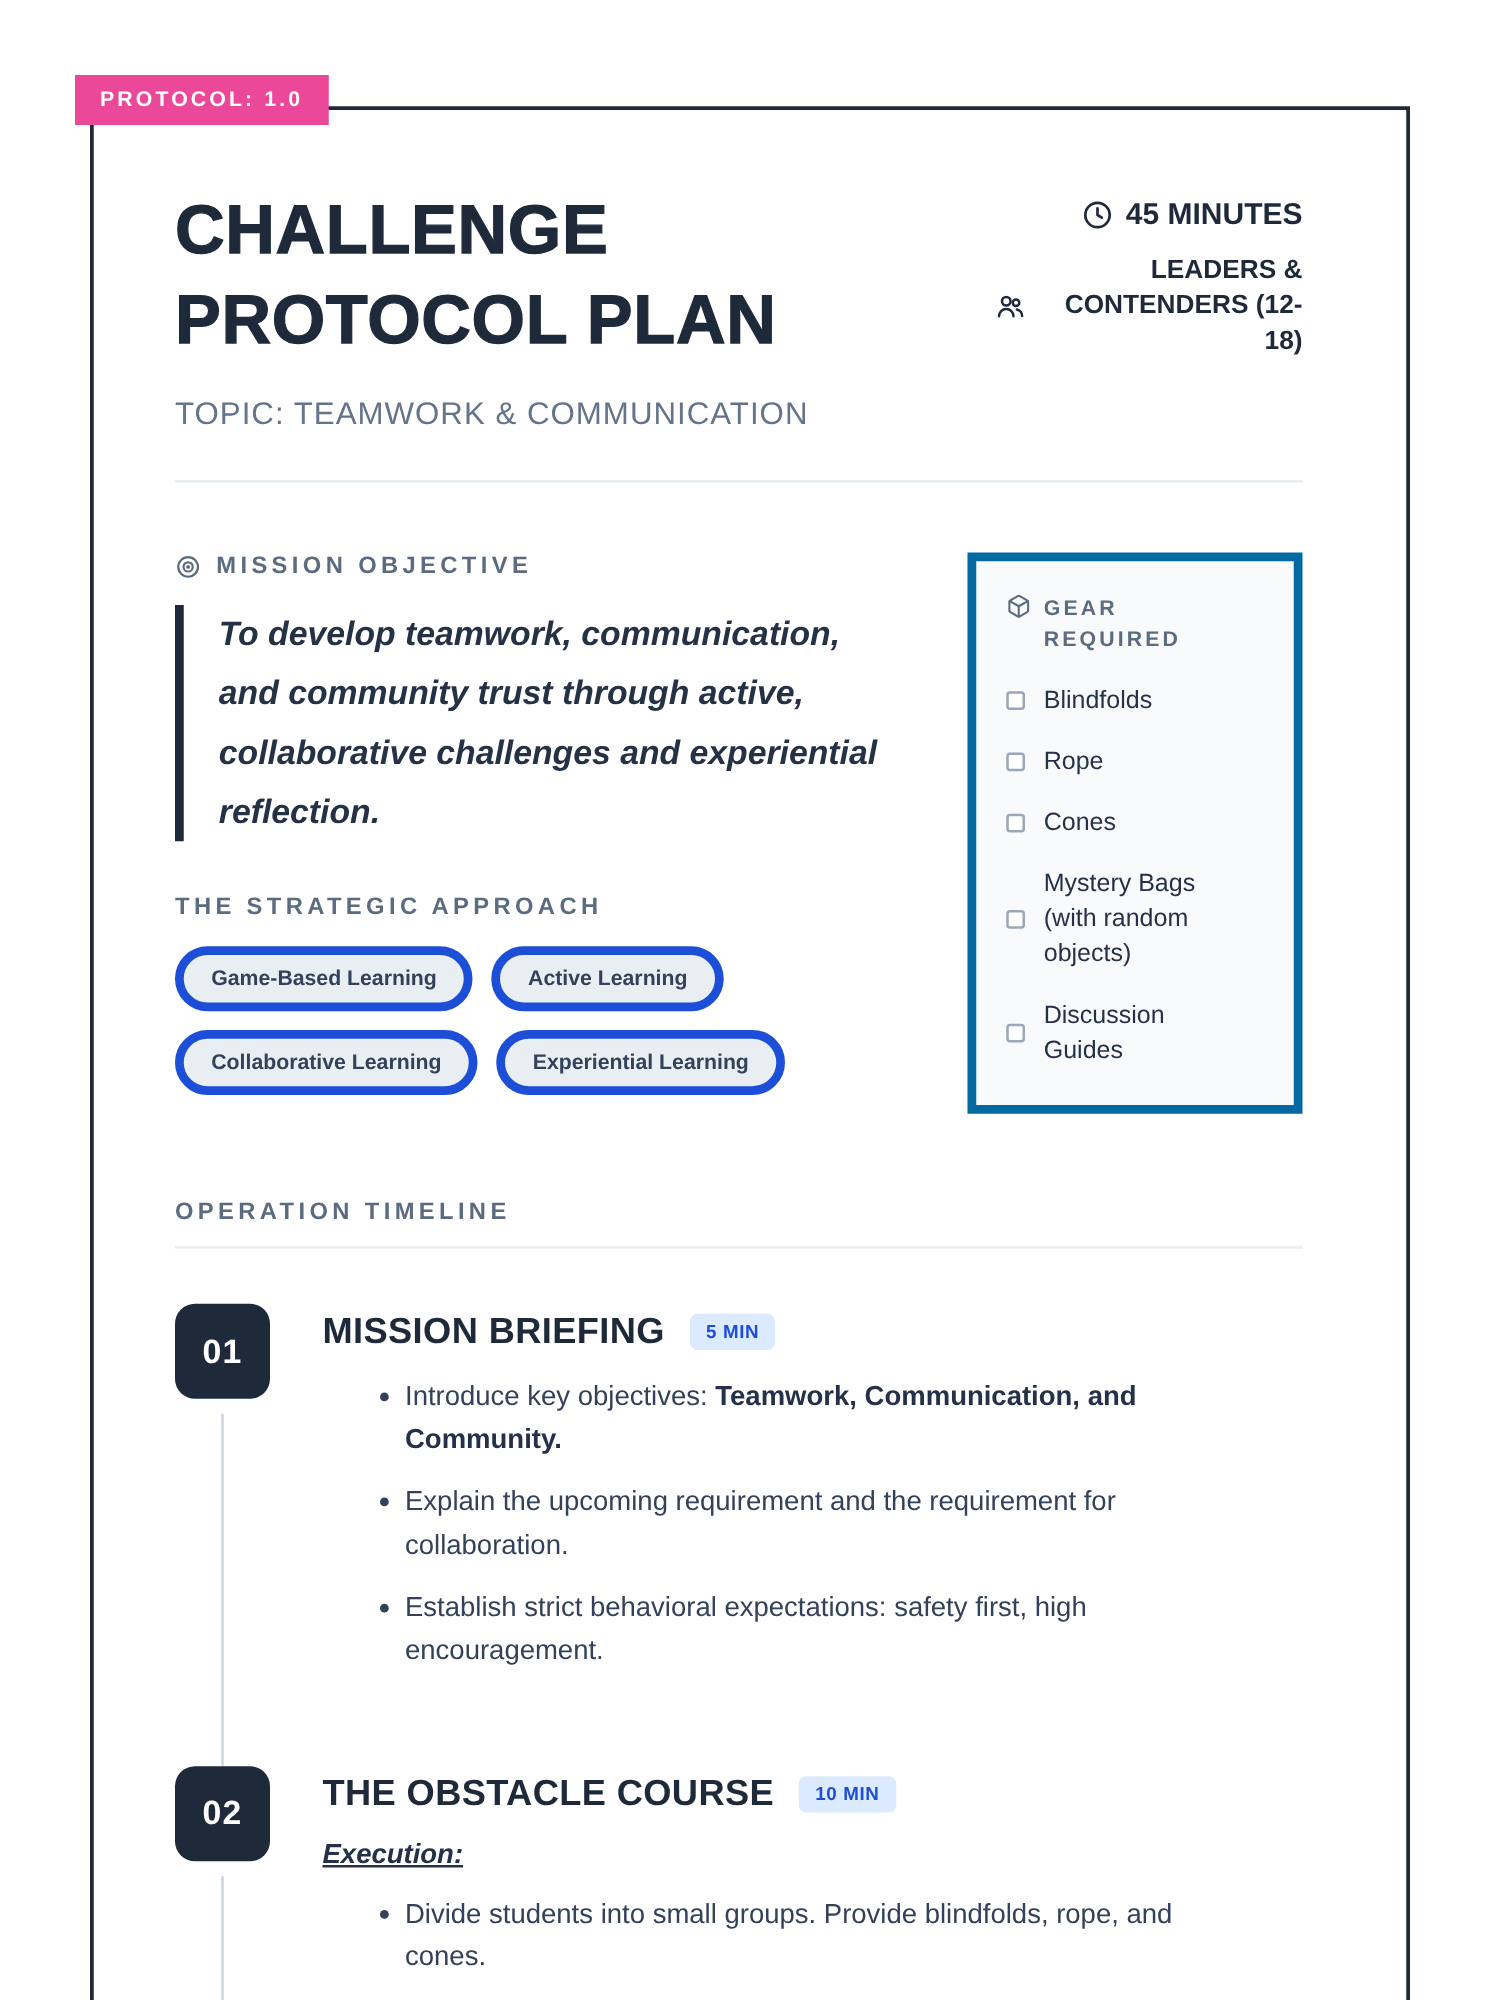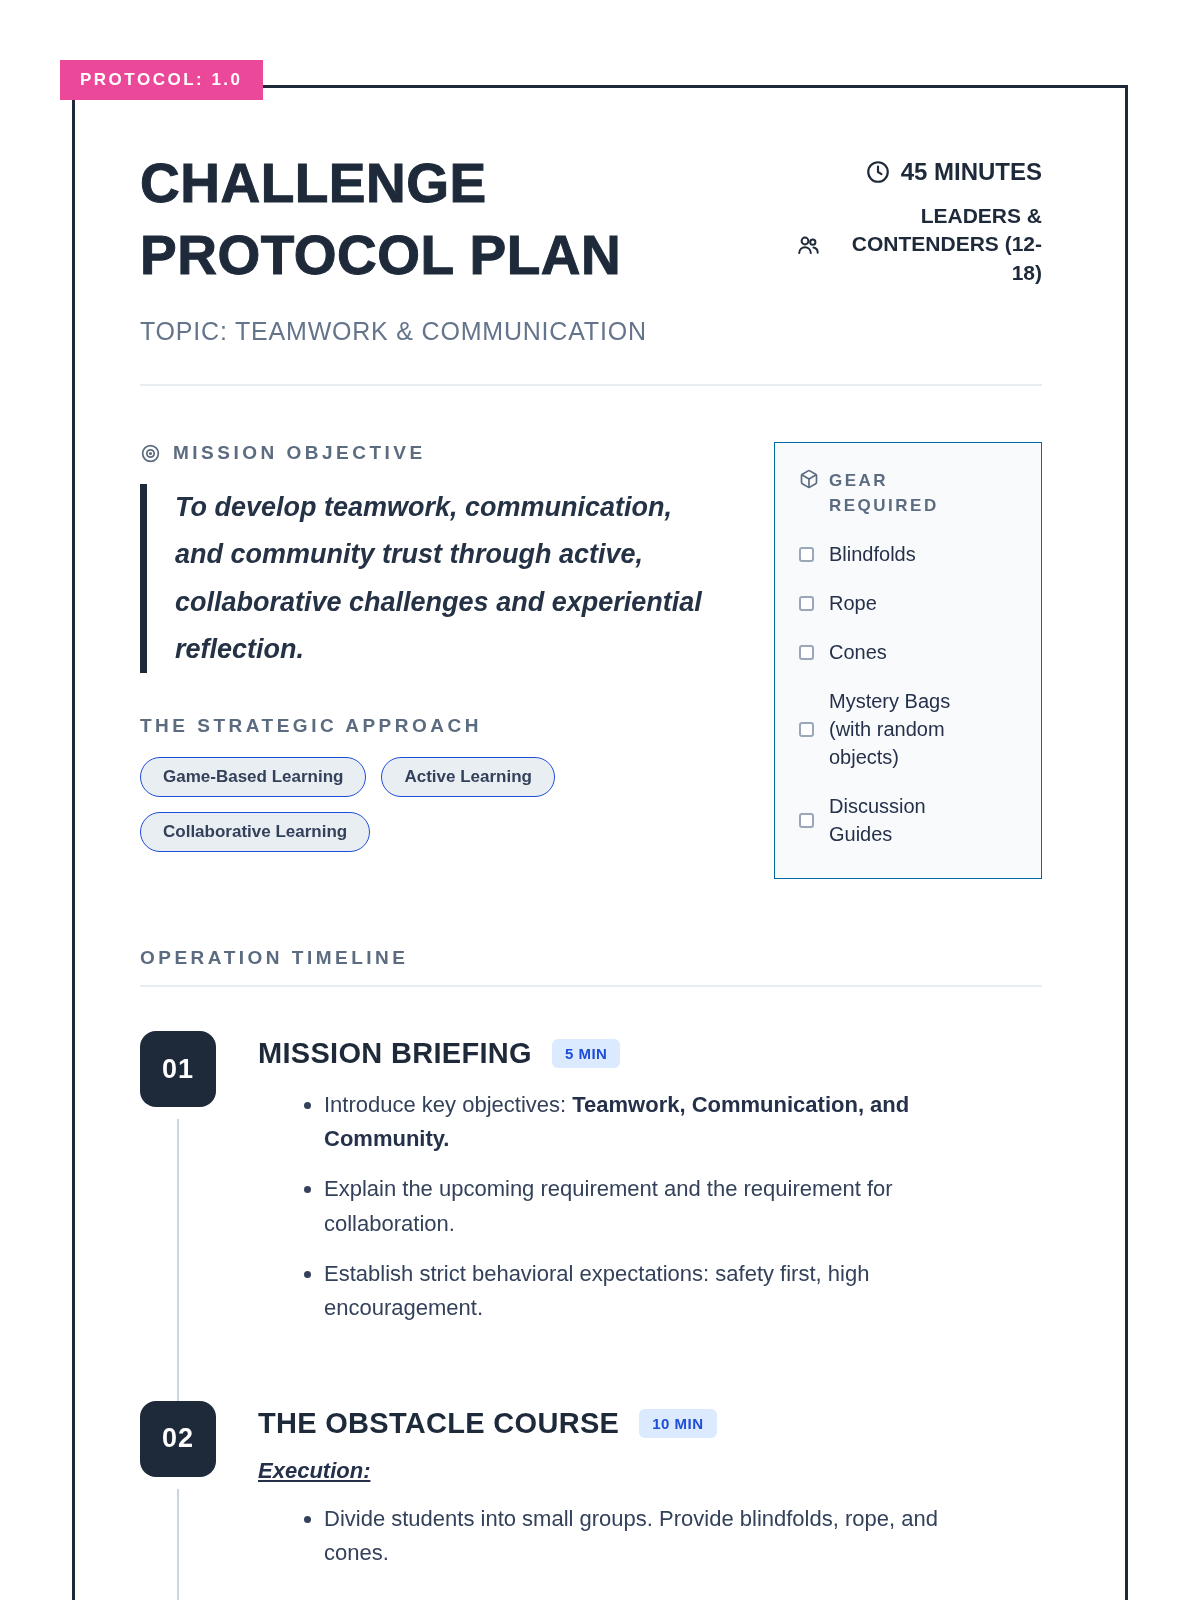--- a/index.html
+++ b/index.html
@@ -93,35 +93,35 @@
     line-height: 1.75;
     color: #253245;
     max-width: 585px;
   }
 
   .approach-label { margin-top: 42px; }
 
   .chips { margin-top: 20px; display: flex; flex-wrap: wrap; gap: 15px; max-width: 560px; }
   .chip {
     background: #e9eef3;
-    border: 1px solid #1d4ed8;
+    border: 7px solid #1d4ed8;
     border-radius: 999px;
     padding: 9px 22px;
     font-size: 17px;
     font-weight: 700;
     color: #33415a;
     white-space: nowrap;
   }
 
   
   .gear-box {
     flex: 0 0 268px;
     align-self: flex-start;
     background: #f8fafc;
-    border: 1px solid #0369a1;
+    border: 7px solid #0369a1;
     padding: 26px 12px 30px 24px;
   }
   .gear-header { display: flex; align-items: flex-start; gap: 10px; }
   .gear-header .gear-title {
     font-size: 17px;
     font-weight: 700;
     letter-spacing: 2.5px;
     color: #5b6b80;
     width: 130px;
     line-height: 1.45;
@@ -255,20 +255,21 @@
         <blockquote class="objective-quote">To develop teamwork, communication, and community trust through active, collaborative challenges and experiential reflection.</blockquote>
 
         <div class="section-label approach-label">
           <span>THE STRATEGIC APPROACH</span>
         </div>
 
         <div class="chips">
           <span class="chip">Game-Based Learning</span>
           <span class="chip">Active Learning</span>
           <span class="chip">Collaborative Learning</span>
+          <span class="chip">Experiential Learning</span>
         </div>
       </div>
 
       <aside class="gear-box">
         <div class="gear-header">
           <span class="meta-icon">
             <svg width="20" height="20" viewBox="0 0 24 24" fill="none" stroke="#5b6b80" stroke-width="2" stroke-linecap="round" stroke-linejoin="round">
                 <path d="M21 16V8a2 2 0 0 0-1-1.73l-7-4a2 2 0 0 0-2 0l-7 4A2 2 0 0 0 3 8v8a2 2 0 0 0 1 1.73l7 4a2 2 0 0 0 2 0l7-4A2 2 0 0 0 21 16z"></path>
                 <path d="M3.3 7l8.7 5 8.7-5"></path>
                 <path d="M12 22V12"></path>

